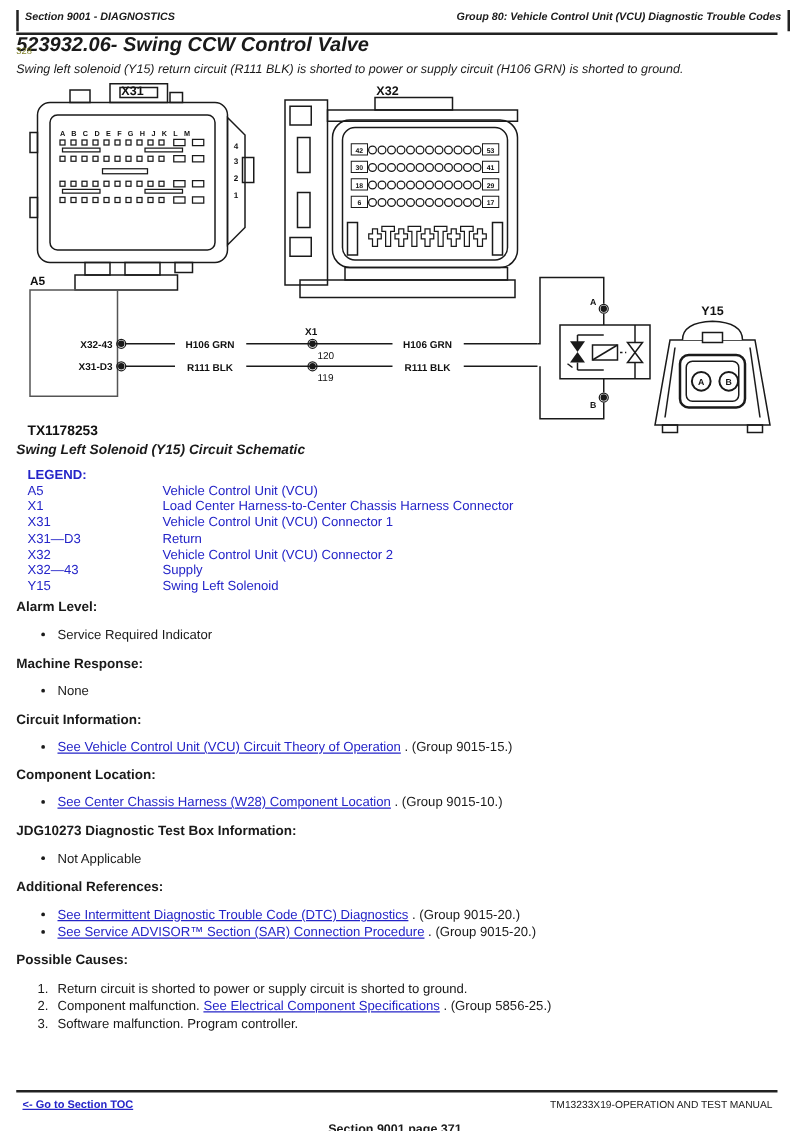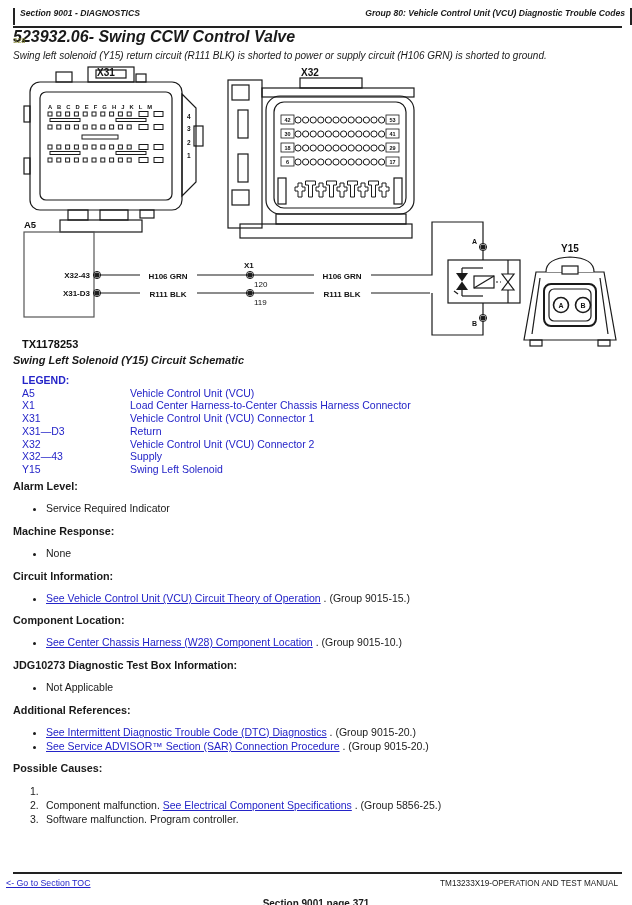--- a/index.html
+++ b/index.html
@@ -28,21 +28,21 @@
   .legend .term{width:108px;flex:0 0 108px;}
   
   .h2{left:13px;font-size:10.8px;font-weight:bold;}
   .blt{left:33px;margin:0;padding-left:13px;list-style:disc;font-size:10.5px;line-height:14px;}
   a.lnk{color:#2424c8;text-decoration:underline;cursor:pointer;}
   .numlist{left:30px;font-size:10.5px;line-height:14px;}
   .numlist .row{display:flex;}
   .numlist .n{width:16px;flex:0 0 16px;}
   
   .ftr-rule{left:13px;top:872px;width:609px;height:1.5px;background:#222;}
-  .ftr-left{left:6px;top:878px;font-size:8.8px;}
+  .ftr-left{left:18px;top:878px;font-size:8.8px;font-weight:bold;}
   .ftr-center{left:0;top:877px;width:632px;text-align:center;font-size:10px;font-weight:bold;margin-top:21px;}
   .ftr-right{left:0;top:879px;width:618px;text-align:right;font-size:8.2px;}
 </style>
 </head>
 <body>
 
 <div class="abs hdr">
   <span>Section 9001 - DIAGNOSTICS</span>
   <span>Group 80: Vehicle Control Unit (VCU) Diagnostic Trouble Codes</span>
 </div>
@@ -398,20 +398,21 @@
   </li>
   <li>
     <a class="lnk">See Service ADVISOR™ Section (SAR) Connection Procedure</a><span> . (Group 9015-20.)</span>
   </li>
 </ul>
 
 <div class="abs h2" style="top:762px">Possible Causes:</div>
 <div class="abs numlist" style="top:784px">
   <div class="row">
     <span class="n">1.</span>
+    <span>Return circuit is shorted to power or supply circuit is shorted to ground.</span>
   </div>
   <div class="row">
     <span class="n">2.</span>
     <span><span>Component malfunction. </span><a class="lnk">See Electrical Component Specifications</a><span> . (Group 5856-25.)</span></span>
   </div>
   <div class="row">
     <span class="n">3.</span>
     <span>Software malfunction. Program controller.</span>
   </div>
 </div>

